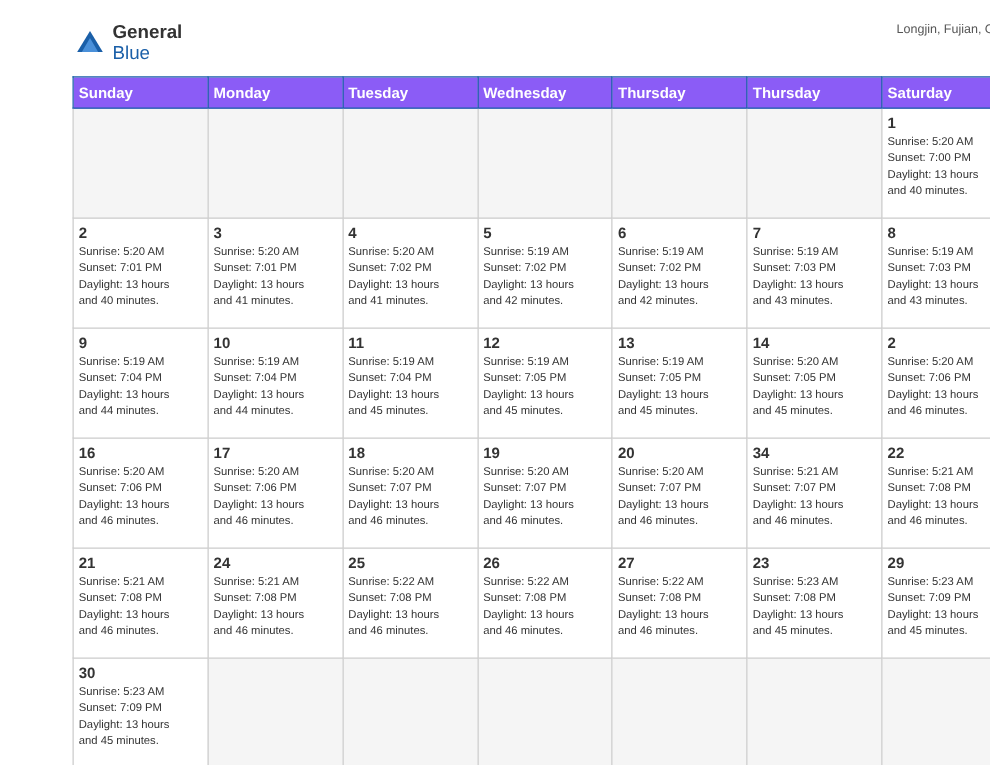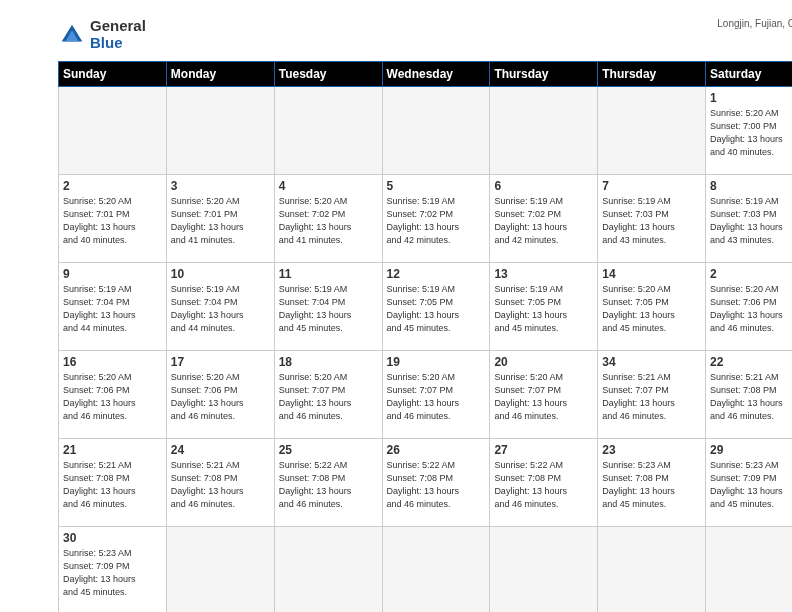--- a/index.html
+++ b/index.html
@@ -33,21 +33,21 @@
       flex-direction: column;
       line-height: 1.1;
     }
     .logo-general {
       font-size: 15px;
       font-weight: bold;
       color: #333;
     }
     .logo-blue {
       font-size: 15px;
-      font-weight: bold;
+      font-weight: normal;
       color: #1a5fa8;
     }
     .logo-icon {
       width: 28px;
       height: 28px;
     }
     .title-block {
       text-align: right;
     }
     .cal-title {
@@ -59,21 +59,21 @@
     .cal-subtitle {
       font-size: 10px;
       color: #555;
     }
     .calendar {
       width: 100%;
       border-collapse: collapse;
       table-layout: fixed;
     }
     .calendar th {
-      background: #000000;
+      background: #8b5cf6;
       color: #fff;
       font-size: 12px;
       font-weight: bold;
       padding: 5px 4px;
       text-align: left;
       border: 1px solid #1a5fa8;
     }
     .calendar td {
       border: 1px solid #ccc;
       vertical-align: top;

